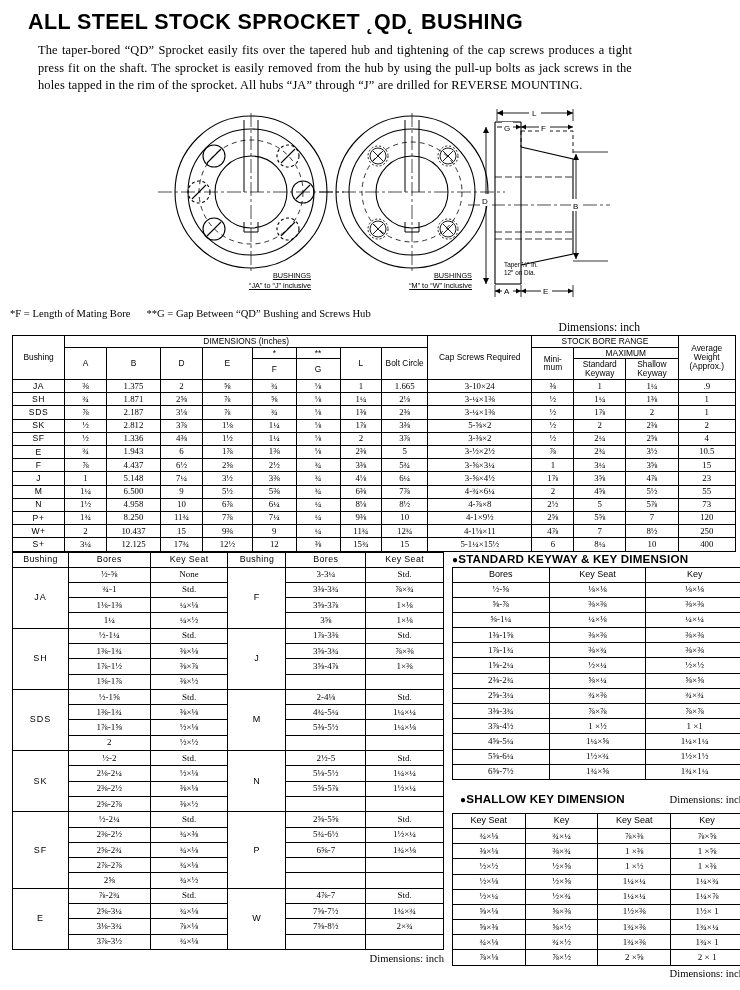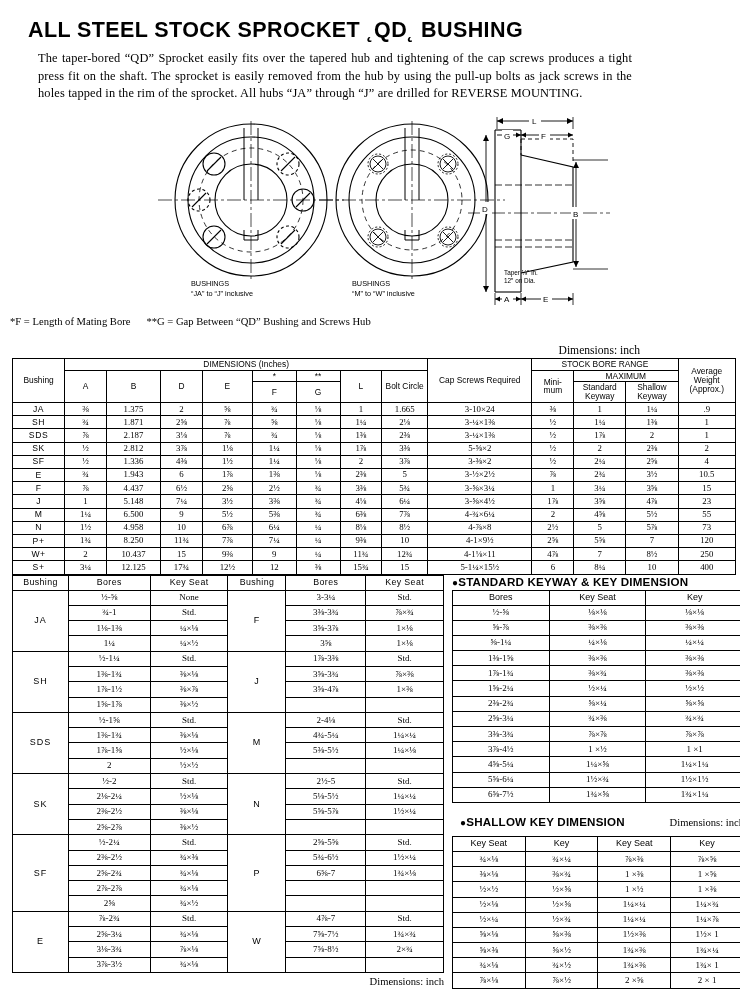--- a/index.html
+++ b/index.html
@@ -5,47 +5,47 @@
   * { box-sizing: border-box; }
   html, body { margin: 0; padding: 0; }
   body {
     width: 740px; height: 990px;
     background: #ffffff;
     font-family: "Liberation Serif", serif;
     color: #000;
     position: relative;
     overflow: hidden;
   }
-  .page { position: relative; width: 652px; height: 990px; padding: 14px 8px 0 8px; }
+  .page { position: relative; width: 652px; height: 990px; padding: 6px 8px 0 8px; }
 
   h1.title {
     font-family: "Liberation Sans", sans-serif;
     font-weight: bold;
     font-size: 21.5px;
     letter-spacing: 0.4px;
     margin: 4px 0 7px 20px;
     white-space: nowrap;
   }
   .intro {
     font-family: "Liberation Serif", serif;
     font-size: 12.4px;
     line-height: 1.42;
     text-align: justify;
     margin: 0 12px 0 30px;
     letter-spacing: 0.15px;
   }
 
   
   .drawings { position: relative; height: 208px; margin-top: 4px; }
-  .cap { position: absolute; text-align: left;
-         font-family: "Liberation Sans", sans-serif; font-size: 7.3px; line-height: 1.35; }
+  .cap { position: absolute; text-align: right;
+         font-family: "Liberation Sans", sans-serif; font-size: 7.3px; line-height: 1.35; text-decoration: underline; }
   .dimnote { position:absolute; font-family:"Liberation Sans",sans-serif; font-size:6.4px; line-height:1.3;}
 
   .notes { display: flex; align-items: flex-start; font-size: 10.6px;
-           margin: 1px 0 17px 2px; font-family: "Liberation Serif", serif; }
+           margin: 1px 0 2px 2px; font-family: "Liberation Serif", serif; }
   .notes .n1 { margin-right: 16px; }
   .dims-line { text-align: right; font-size: 11.6px; padding-right: 4px; }
 
   
   table { border-collapse: collapse; font-family: "Liberation Sans", sans-serif; }
   .main-tbl { width: 724px; margin: 1px 0 0 4px; font-size: 8.6px; }
   .main-tbl th, .main-tbl td {
     border: 1px solid #000; text-align: center; padding: 0; line-height: 1.05;
   }
   .main-tbl thead th { font-weight: normal; font-size: 8.4px; padding: 1px 1px; }

